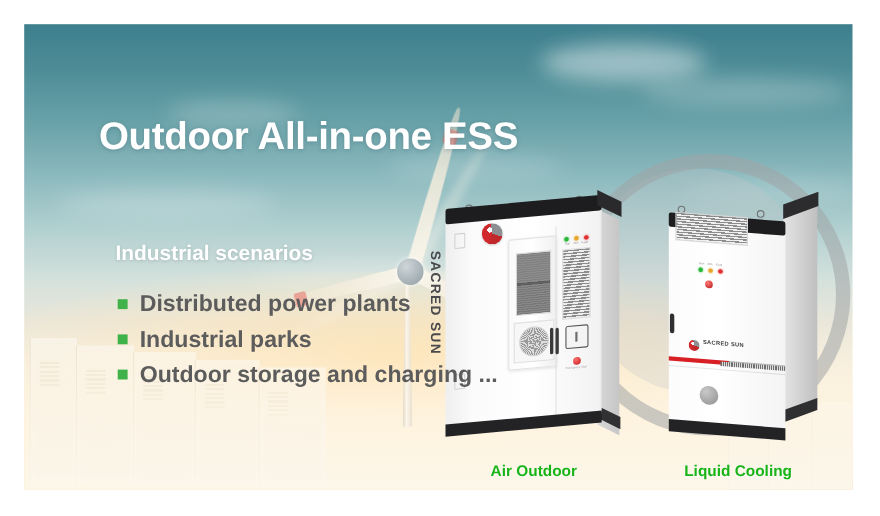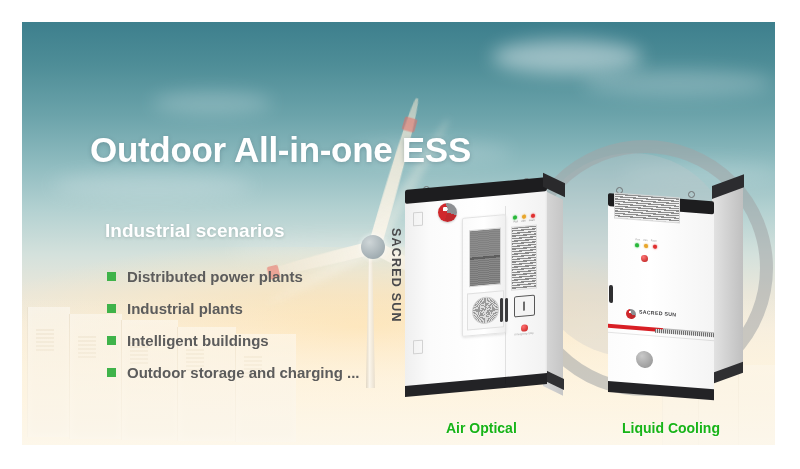--- a/index.html
+++ b/index.html
@@ -104,33 +104,33 @@
     border:13px solid rgba(160,164,166,.55);
     background:transparent;
   }
   .ringfill{
     position:absolute;left:508px;top:131px;width:204px;height:204px;border-radius:50%;
     background:rgba(196,200,202,.30);
   }
 
   
   .title{
-    position:absolute;left:68px;top:108px;
+    position:absolute;left:68px;top:82px;
     font-size:35px;font-weight:bold;color:#ffffff;letter-spacing:-.3px;
     text-shadow:0 1px 4px rgba(60,90,100,.35);
   }
   .subtitle{
     position:absolute;left:83px;top:198px;
     font-size:19px;font-weight:bold;color:#ffffff;
     text-shadow:0 1px 3px rgba(90,110,110,.30);
   }
   .bullets{position:absolute;left:85px;top:241px;}
   .bullet{display:flex;align-items:center;height:27px;margin-bottom:5px;}
   .dot{width:9px;height:9px;background:#3fb34a;margin-right:11px;flex:0 0 auto;}
-  .btxt{font-size:15px;font-weight:bold;color:#5c5c5c;white-space:nowrap;text-align:right;}
+  .btxt{font-size:21px;font-weight:bold;color:#5c5c5c;white-space:nowrap;text-align:right;}
 
   
   .cab{position:absolute;}
 
   
   #cabAir{left:383px;top:168px;width:156px;height:212px;}
   .air-top{
     position:absolute;left:0;top:0;width:142px;height:14px;background:#1d1d1f;
     transform:skewY(-5.2deg);transform-origin:0 0;border-radius:2px;
   }
@@ -465,29 +465,25 @@
     <div class="title">Outdoor All-in-one ESS</div>
     <div class="subtitle">Industrial scenarios</div>
 
     <div class="bullets">
       <div class="bullet">
         <span class="dot"></span>
         <span class="btxt">Distributed power plants</span>
       </div>
       <div class="bullet">
         <span class="dot"></span>
-        <span class="btxt">Industrial plants</span>
-      </div>
-      <div class="bullet">
-        <span class="dot"></span>
-        <span class="btxt">Intelligent buildings</span>
+        <span class="btxt">Industrial parks</span>
       </div>
       <div class="bullet">
         <span class="dot"></span>
         <span class="btxt">Outdoor storage and charging ...</span>
       </div>
     </div>
 
-    <div class="cap" id="capAir">Air Optical</div>
+    <div class="cap" id="capAir">Air Outdoor</div>
     <div class="cap" id="capLiq">Liquid Cooling</div>
 
   </div>
 </div>
 
 </body></html>

